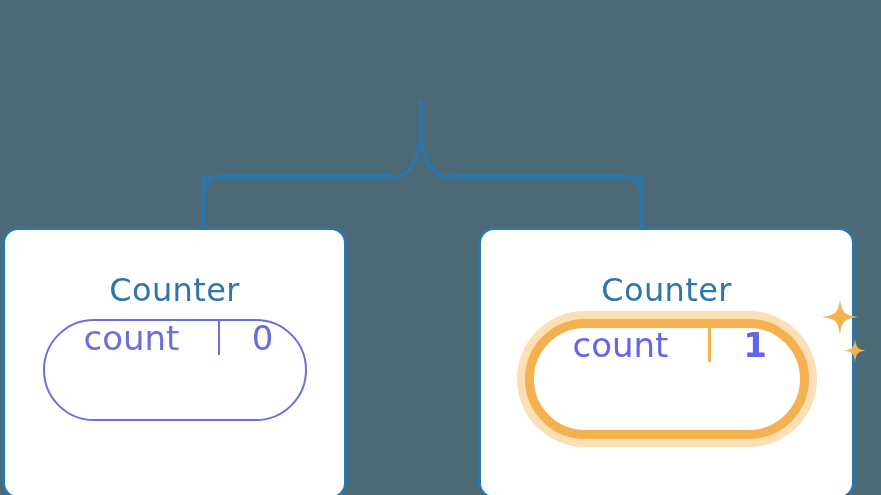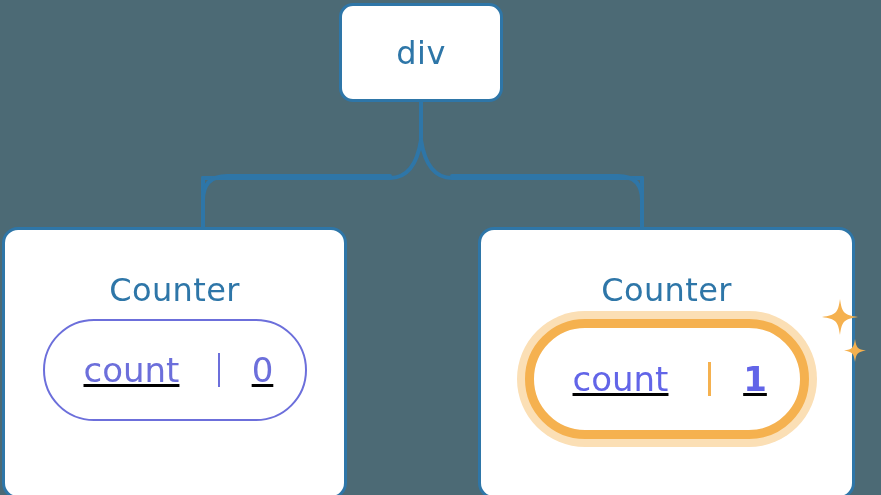--- a/index.html
+++ b/index.html
@@ -84,26 +84,25 @@
   
   .pill-wrap {
     position: relative;
     display: flex;
     align-items: center;
     justify-content: center;
   }
   .pill {
     box-sizing: border-box;
     display: flex;
-    align-items: center;
+    align-items: flex-start;
     height: 102px;
     border-radius: 51px;
     background: #ffffff;
     overflow: hidden;
-    text-decoration: underline;
   }
   .pill-plain {
     width: 264px;
     border: 2px solid #6c6fdb;
   }
   .pill-key, .pill-val {
     display: flex;
     align-items: center;
     justify-content: center;
     color: #6c6fdb;
@@ -157,23 +156,20 @@
     <path d="M203 178 H390 Q415 178 421 140 Q427 178 452 178 H642" stroke="#2e76a8" stroke-width="4" stroke-linecap="round" stroke-linejoin="round"></path>
 
     <path d="M203 178 Q203 178 203 178 L203 227" stroke="#2e76a8" stroke-width="4" stroke-linecap="round"></path>
 
     <path d="M642 178 L642 227" stroke="#2e76a8" stroke-width="4" stroke-linecap="round"></path>
 
     <path d="M203 227 L203 200 Q203 176 227 176 L390 176" stroke="#2e76a8" stroke-width="4" stroke-linecap="round" stroke-linejoin="round"></path>
     <path d="M642 227 L642 200 Q642 176 618 176 L452 176" stroke="#2e76a8" stroke-width="4" stroke-linecap="round" stroke-linejoin="round"></path>
   </svg>
 
-  <div class="node" id="node-div">
-    <span class="node-title-root">div</span>
-  </div>
 
   <div class="node node-child" id="node-counter-left">
     <span class="node-title">Counter</span>
     <div class="pill-wrap">
       <div class="pill pill-plain">
         <div class="pill-key">count</div>
         <div class="pill-val">0</div>
       </div>
     </div>
   </div>

